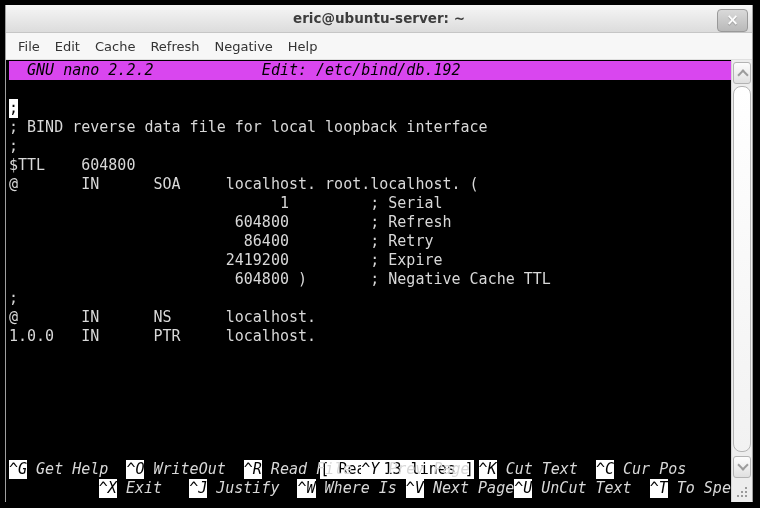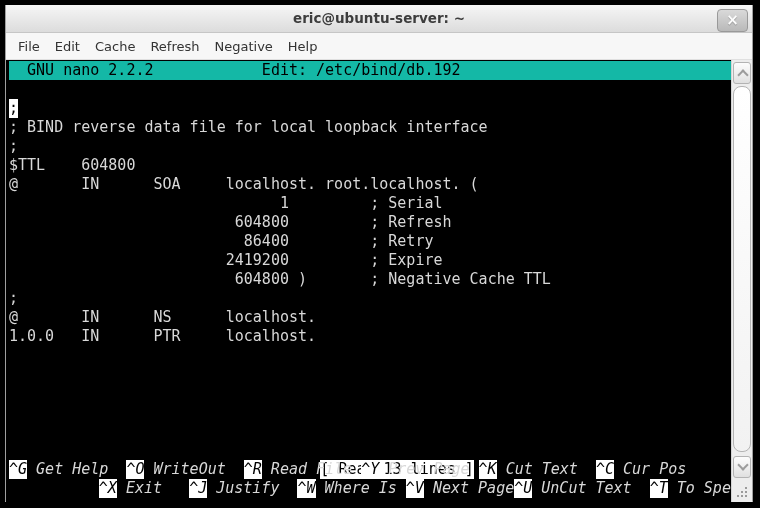--- a/index.html
+++ b/index.html
@@ -41,21 +41,21 @@
   .menu-item{font-size:13px;color:#333;padding:2px 3px;}
   
   .terminal{
     position:absolute;left:0;top:55px;width:746px;height:442px;
     background:#000;color:#d8d8d8;
     font-family:"DejaVu Sans Mono",monospace;font-size:15px;line-height:19px;
     white-space:pre;overflow:hidden;
   }
   .nano-header{
     position:absolute;left:3px;top:1px;width:722px;height:19px;
-    background:#14b8a6;color:#000;
+    background:#d946ef;color:#000;font-style:italic;
   }
   .nano-header .ver{position:absolute;left:2ch;top:0;}
   .nano-header .file{position:absolute;left:28ch;top:0;}
   .buffer{position:absolute;left:3px;top:39px;width:722px;}
   .tline{height:19px;}
   .inv{background:#fff;color:#000;}
   .cursor{display:inline-block;height:19px;vertical-align:top;}
   .statusline{position:absolute;left:3px;top:381px;width:722px;height:19px;text-align:center;}
   .statusline .inv{display:inline-block;height:19px;vertical-align:top;}
   .shortcut-row{position:absolute;left:3px;width:740px;height:19px;white-space:pre;font-style:italic;}

